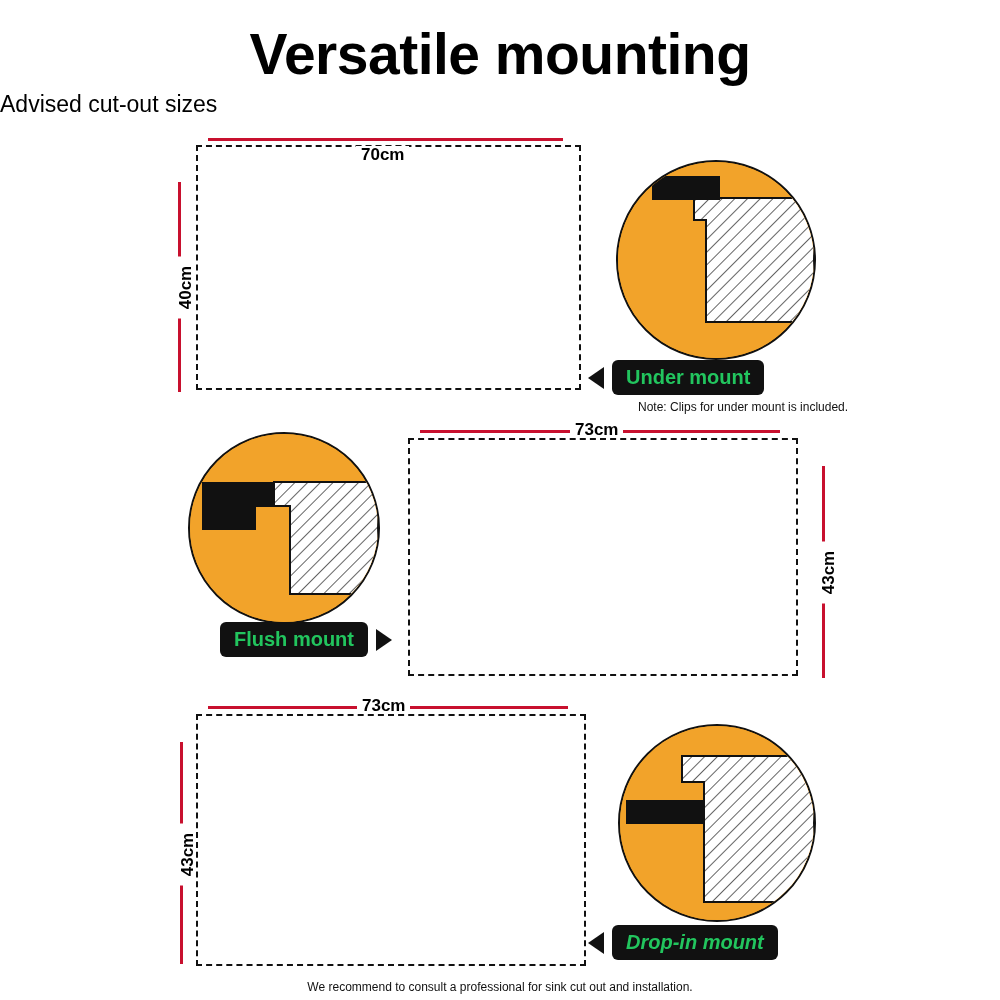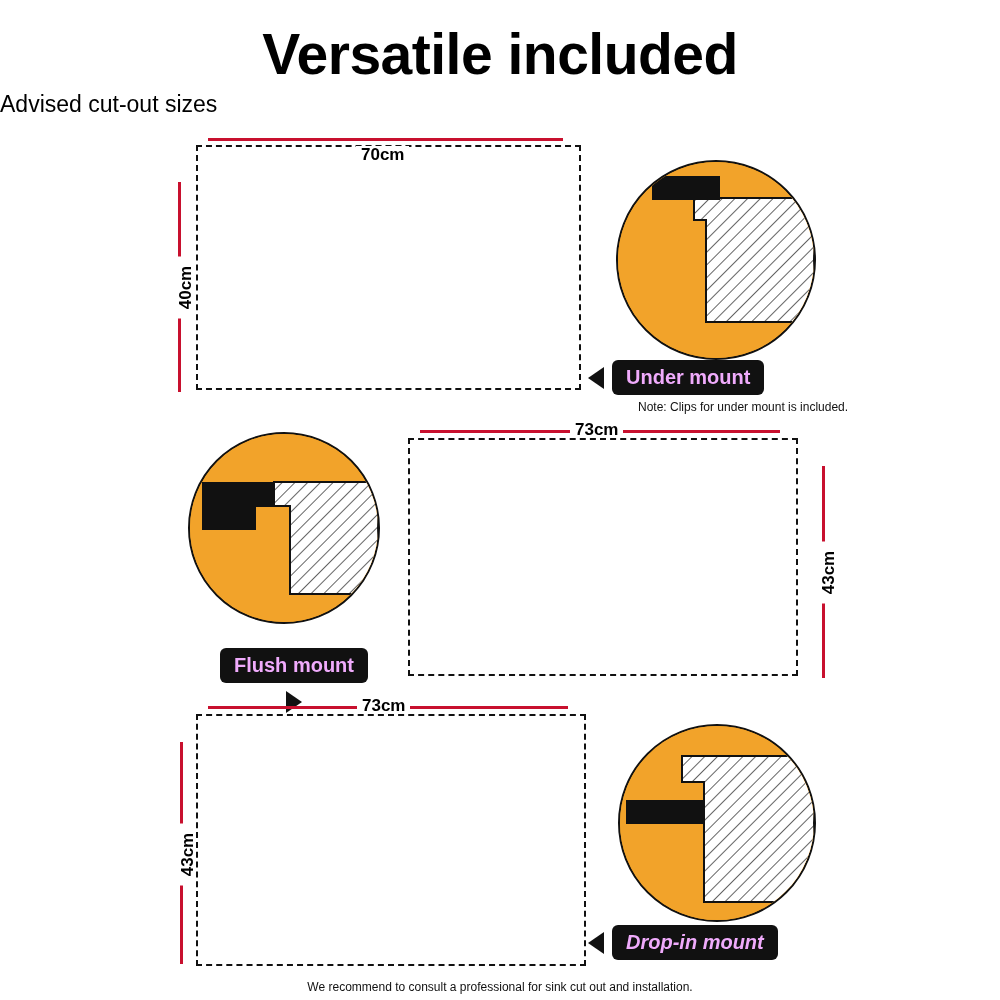--- a/index.html
+++ b/index.html
@@ -91,21 +91,21 @@
 
   
   .callout {
     position: absolute;
     display: flex;
     align-items: center;
     gap: 8px;
   }
   .pill {
     background: #111111;
-    color: #f0abfc;
+    color: #22c55e;
     font-size: 20px;
     font-weight: bold;
     padding: 7px 14px 8px 14px;
     border-radius: 6px;
     line-height: 1;
     white-space: nowrap;
   }
   .arrow-left, .arrow-right {
     width: 0; height: 0;
   }
@@ -136,21 +136,21 @@
     text-align: center;
     font-size: 12px;
     color: #111;
   }
 </style>
 </head>
 <body>
 
 <div class="stage">
 
-  <div class="title">Versatile included</div>
+  <div class="title">Versatile mounting</div>
   <div class="subtitle">Advised cut-out sizes</div>
 
   <div class="cutout" style="left:196px; top:145px; width:385px; height:245px;"></div>
 
   <div class="rule-h" style="left:208px; top:138px; width:355px;"></div>
   <div class="dim-label" style="left:356px; top:146px;">70cm</div>
 
   <div class="rule-v" style="left:178px; top:182px; height:210px;"></div>
   <div class="dim-label vert" style="left:154px; top:279px; width:52px; text-align:center;">40cm</div>
 
@@ -197,21 +197,21 @@
       <rect x="0" y="0" width="188" height="188" fill="#f2a32a"></rect>
 
       <path d="M84 48 L188 48 L188 160 L100 160 L100 72 L84 72 Z" fill="#ffffff" stroke="none"></path>
       <path d="M84 48 L188 48 L188 160 L100 160 L100 72 L84 72 Z" fill="url(#hatchB)" stroke="#111111" stroke-width="2"></path>
 
       <path d="M12 48 L84 48 L84 72 L66 72 L66 96 L12 96 Z" fill="#111111"></path>
       <path d="M66 72 L100 72" stroke="#111111" stroke-width="2" fill="none"></path>
     </svg>
   </div>
 
-  <div class="callout" style="left:220px; top:648px;flex-direction:column;">
+  <div class="callout" style="left:220px; top:622px;">
     <span class="pill">Flush mount</span>
     <span class="arrow-right"></span>
   </div>
 
   <div class="cutout" style="left:196px; top:714px; width:390px; height:252px;"></div>
 
   <div class="rule-h" style="left:208px; top:706px; width:360px;"></div>
   <div class="dim-label" style="left:357px; top:697px;">73cm</div>
 
   <div class="rule-v" style="left:180px; top:742px; height:222px;"></div>

